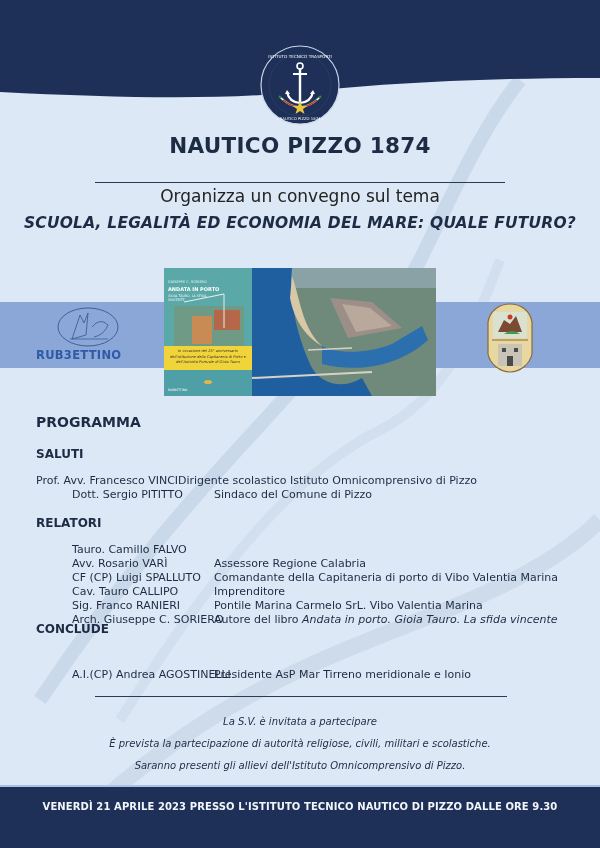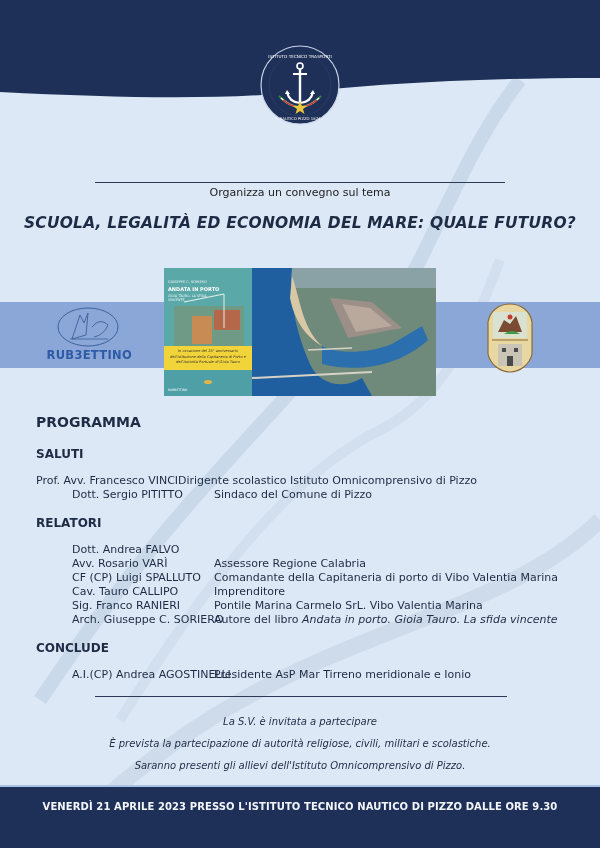--- a/index.html
+++ b/index.html
@@ -10,25 +10,25 @@
     font-family: "DejaVu Sans", sans-serif;
     color: #1e2b45;
   }
   .top-wave { position: absolute; left: 0; top: 0; width: 600px; height: 110px; }
   .bg-swoosh { position: absolute; left: 0; top: 0; width: 600px; height: 848px; pointer-events: none; }
   .emblem { position: absolute; left: 259px; top: 44px; width: 82px; height: 82px; }
   .header { position: absolute; left: 0; top: 131px; width: 600px; text-align: center; }
   .inst-sub { font-size: 11.5px; font-weight: bold; letter-spacing: 0.1px; color: #1e2b45; }
   .inst-name { font-size: 21.5px; font-weight: bold; margin-top: 2px; color: #1e2b45; letter-spacing: 0.3px; }
   .rule-top { position: absolute; left: 95px; top: 182px; width: 410px; height: 1px; background: #2d3a55; }
-  .organizza { position: absolute; left: 0; top: 186px; width: 600px; text-align: center; font-size: 11px; color: #222; }
+  .organizza { position: absolute; left: 0; top: 186px; width: 600px; text-align: center; font-size: 17px; color: #222; }
   .theme { position: absolute; left: 0; top: 214px; width: 600px; text-align: center; font-size: 15.5px; font-style: italic; font-weight: bold; color: #1e2b45; letter-spacing: 0.2px; }
   .band { position: absolute; left: 0; top: 302px; width: 600px; height: 66px; background: #8aa7d8; }
   .logo-rub { position: absolute; left: 44px; top: 305px; width: 90px; height: 60px; }
-  .rub-text { position: absolute; left: 36px; top: 348px; width: 96px; text-align: right; font-size: 11.5px; font-weight: bold; color: #2f5aa5; letter-spacing: 0.3px; }
+  .rub-text { position: absolute; left: 36px; top: 348px; width: 96px; text-align: left; font-size: 11.5px; font-weight: bold; color: #2f5aa5; letter-spacing: 0.3px; }
   .photo { position: absolute; left: 164px; top: 268px; width: 272px; height: 128px; overflow: hidden; background: #2a6fa8; }
   .book { position: absolute; left: 0; top: 0; width: 88px; height: 128px; background: #5aa9a8; }
   .book-author { position: absolute; left: 4px; top: 12px; font-size: 3.5px; color: #e8f3f3; }
   .book-title { position: absolute; left: 4px; top: 18px; font-size: 5px; font-weight: bold; color: #fff; }
   .book-sub { position: absolute; left: 4px; top: 26px; font-size: 3.3px; color: #e8f3f3; line-height: 4px; width: 50px; }
   .book-band { position: absolute; left: 0; top: 78px; width: 88px; height: 24px; background: #f1d33a; }
   .book-band-text { position: absolute; left: 3px; top: 3px; width: 82px; font-size: 3.6px; line-height: 5.5px; text-align: center; color: #333; font-style: italic; }
   .book-pub { position: absolute; left: 4px; top: 120px; font-size: 3px; color: #fff; }
   .aerial { position: absolute; left: 88px; top: 0; width: 184px; height: 128px; }
   .logo-crest { position: absolute; left: 486px; top: 302px; width: 48px; height: 72px; }
@@ -68,20 +68,21 @@
     <line x1="34" y1="30" x2="48" y2="30" stroke="#fff" stroke-width="2"></line>
     <path d="M28 48 Q 30 58, 41 59 Q 52 58, 54 48" stroke="#fff" stroke-width="2.2" fill="none"></path>
     <path d="M26 50 L28 46 L31 50 Z M56 50 L54 46 L51 50 Z" fill="#fff"></path>
     <polygon points="41,57 43,62 48,62 44,65 45.5,70 41,67 36.5,70 38,65 34,62 39,62" fill="#e9c63a"></polygon>
     <text x="41" y="14" font-size="4.2" fill="#fff" text-anchor="middle" font-family="DejaVu Sans, sans-serif">ISTITUTO TECNICO TRASPORTI</text>
     <text x="41" y="76" font-size="3.8" fill="#fff" text-anchor="middle" font-family="DejaVu Sans, sans-serif">• NAUTICO PIZZO 1874 •</text>
   </svg>
 </div>
 
 <div class="header">
+  <div class="inst-name">NAUTICO PIZZO 1874</div>
 </div>
 <div class="rule-top"></div>
 <div class="organizza">Organizza un convegno sul tema</div>
 <div class="theme">SCUOLA, LEGALITÀ ED ECONOMIA DEL MARE: QUALE FUTURO?</div>
 
 <div class="band"></div>
 
 <div class="logo-rub">
   <svg viewBox="0 0 90 44" width="90" height="44">
     <ellipse cx="44" cy="22" rx="30" ry="19" fill="none" stroke="#3e5f9a" stroke-width="1"></ellipse>
@@ -147,21 +148,21 @@
   <span class="name">Prof. Avv. Francesco VINCI</span>
   <span class="role" style="left:142px;">Dirigente scolastico Istituto Omnicomprensivo di Pizzo</span>
 </div>
 <div class="row" style="left:72px; top:488px; width:480px; height:14px;">
   <span class="name">Dott. Sergio PITITTO</span>
   <span class="role" style="left:142px;">Sindaco del Comune di Pizzo</span>
 </div>
 
 <div class="sec-label" style="top:516px;">RELATORI</div>
 <div class="row" style="left:72px; top:543px; width:480px; height:14px;">
-  <span class="name">Dott. Andrea FALVO</span>
+  <span class="name">Tauro. Camillo FALVO</span>
 </div>
 <div class="row" style="left:72px; top:557px; width:480px; height:14px;">
   <span class="name">Avv. Rosario VARÌ</span>
   <span class="role" style="left:142px;">Assessore Regione Calabria</span>
 </div>
 <div class="row" style="left:72px; top:571px; width:480px; height:14px;">
   <span class="name">CF (CP) Luigi SPALLUTO</span>
   <span class="role" style="left:142px;">Comandante della Capitaneria di porto di Vibo Valentia Marina</span>
 </div>
 <div class="row" style="left:72px; top:585px; width:480px; height:14px;">
@@ -170,21 +171,21 @@
 </div>
 <div class="row" style="left:72px; top:599px; width:480px; height:14px;">
   <span class="name">Sig. Franco RANIERI</span>
   <span class="role" style="left:142px;">Pontile Marina Carmelo SrL. Vibo Valentia Marina</span>
 </div>
 <div class="row" style="left:72px; top:613px; width:480px; height:14px;">
   <span class="name">Arch. Giuseppe C. SORIERO</span>
   <span class="role" style="left:142px;"><span>Autore del libro </span><em>Andata in porto. Gioia Tauro. La sfida vincente</em></span>
 </div>
 
-<div class="sec-label" style="top:641px;">CONCLUDE</div>
+<div class="sec-label" style="top:622px;">CONCLUDE</div>
 <div class="row" style="left:72px; top:668px; width:480px; height:14px;">
   <span class="name">A.I.(CP) Andrea AGOSTINELLI</span>
   <span class="role" style="left:142px;">Presidente AsP Mar Tirreno meridionale e Ionio</span>
 </div>
 
 <div class="rule-bot"></div>
 
 <div class="footnote" style="top:716px;">La S.V. è invitata a partecipare</div>
 <div class="footnote" style="top:738px;">È prevista la partecipazione di autorità religiose, civili, militari e scolastiche.</div>
 <div class="footnote" style="top:760px;text-align:center;">Saranno presenti gli allievi dell'Istituto Omnicomprensivo di Pizzo.</div>

